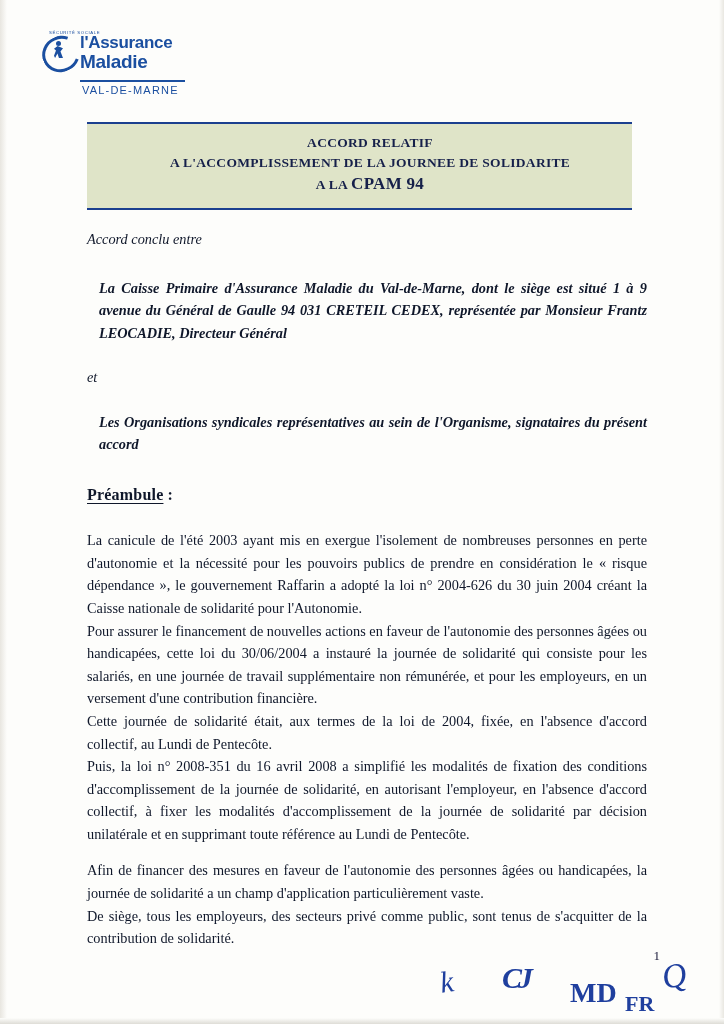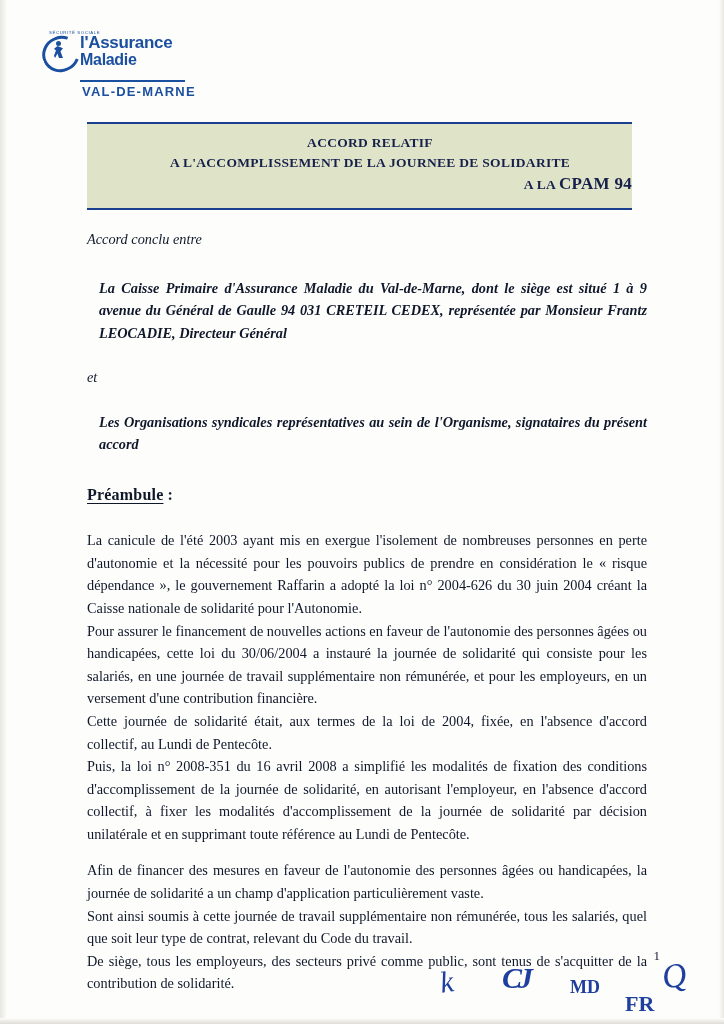--- a/index.html
+++ b/index.html
@@ -101,40 +101,40 @@
   .logo-l1 {
     font-family: "Liberation Sans", sans-serif;
     font-weight: bold;
     font-size: 17px;
     color: #1b4fa0;
     letter-spacing: -0.3px;
   }
   .logo-l2 {
     font-family: "Liberation Sans", sans-serif;
     font-weight: bold;
-    font-size: 16px;
+    font-size: 19px;
     color: #1b4fa0;
     letter-spacing: -0.3px;
     margin-top: 1px;
   }
   .logo-rule {
     position: absolute;
     left: 58px;
     top: 52px;
     width: 105px;
     height: 2px;
     background: #1b4fa0;
   }
   .logo-sub {
     position: absolute;
     left: 60px;
     top: 56px;
     font-family: "Liberation Sans", sans-serif;
-    font-weight: bold;
-    font-size: 13px;
+    font-weight: normal;
+    font-size: 11px;
     letter-spacing: 1.2px;
     color: #1b4fa0;
   }
 
   
   .title-box {
     position: absolute;
     left: 87px;
     top: 122px;
     width: 545px;
@@ -147,21 +147,21 @@
   .title-line {
     font-family: "Liberation Serif", serif;
     font-weight: bold;
     color: #16204a;
     letter-spacing: 0.3px;
     line-height: 1.45;
     margin-left: 21px;
   }
   .title-1 { font-size: 13.5px; font-variant: small-caps; }
   .title-2 { font-size: 13.5px; font-variant: small-caps; }
-  .title-3 { font-size: 13.5px; font-variant: small-caps; text-align: right; }
+  .title-3 { font-size: 13.5px; font-variant: small-caps; }
   .title-3 .big { font-size: 17px; }
 
   
   .content {
     position: absolute;
     left: 87px;
     top: 228px;
     width: 560px;
     font-size: 14.3px;
     line-height: 1.58;
@@ -219,21 +219,21 @@
   .sig-2 {
     left: 82px; top: 6px;
     font-size: 30px;
     font-style: italic;
     font-weight: bold;
     letter-spacing: -4px;
     text-align: right;
   }
   .sig-3 {
     left: 150px; top: 22px;
-    font-size: 18px;
+    font-size: 28px;
     font-weight: bold;
     letter-spacing: 0px;
   }
   .sig-4 {
     left: 205px; top: 36px;
     font-size: 22px;
     font-weight: bold;
   }
   .sig-5 {
     left: 242px; top: 2px;
@@ -283,21 +283,20 @@
     <p class="para bold-italic">Les Organisations syndicales représentatives au sein de l'Organisme, signataires du présent accord</p>
     <div class="sp-26"></div>
     <p class="para"><span class="preambule">Préambule</span><span class="preambule-colon"> :</span></p>
     <div class="sp-22"></div>
     <p class="para">La canicule de l'été 2003 ayant mis en exergue l'isolement de nombreuses personnes en perte d'autonomie et la nécessité pour les pouvoirs publics de prendre en considération le « risque dépendance », le gouvernement Raffarin a adopté la loi n° 2004-626 du 30 juin 2004 créant la Caisse nationale de solidarité pour l'Autonomie.</p>
     <p class="para">Pour assurer le financement de nouvelles actions en faveur de l'autonomie des personnes âgées ou handicapées, cette loi du 30/06/2004 a instauré la journée de solidarité qui consiste pour les salariés, en une journée de travail supplémentaire non rémunérée, et pour les employeurs, en un versement d'une contribution financière.</p>
     <p class="para">Cette journée de solidarité était, aux termes de la loi de 2004, fixée, en l'absence d'accord collectif, au Lundi de Pentecôte.</p>
     <p class="para">Puis, la loi n° 2008-351 du 16 avril 2008 a simplifié les modalités de fixation des conditions d'accomplissement de la journée de solidarité, en autorisant l'employeur, en l'absence d'accord collectif, à fixer les modalités d'accomplissement de la journée de solidarité par décision unilatérale et en supprimant toute référence au Lundi de Pentecôte.</p>
     <div class="sp-14"></div>
     <p class="para">Afin de financer des mesures en faveur de l'autonomie des personnes âgées ou handicapées, la journée de solidarité a un champ d'application particulièrement vaste.</p>
-    <p class="para">Sont ainsi soumis à cette journée de travail supplémentaire non rémunérée, tous les salariés, quel que soit leur type de contrat, relevant du Code du travail.</p>
     <p class="para">De siège, tous les employeurs, des secteurs privé comme public, sont tenus de s'acquitter de la contribution de solidarité.</p>
   </div>
 
   <div class="page-number">1</div>
 
   <div class="sig-zone">
     <div class="sig sig-1">k</div>
     <div class="sig sig-2">CJ</div>
     <div class="sig sig-3">MD</div>
     <div class="sig sig-4">FR</div>

